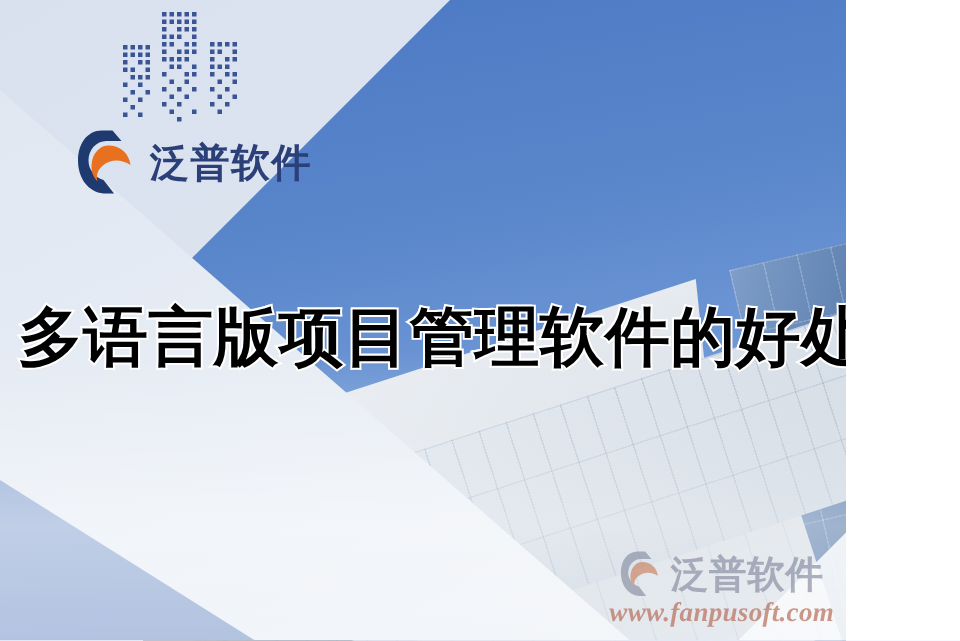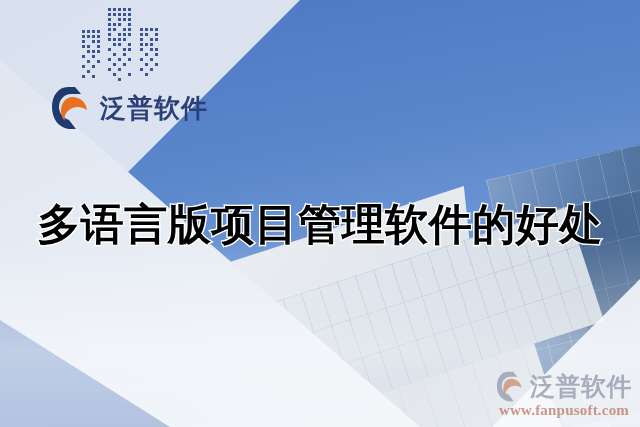--- a/index.html
+++ b/index.html
@@ -6,21 +6,21 @@
     margin: 0;
     padding: 0;
     background: #ffffff;
   }
   body {
     font-family: "Liberation Sans", sans-serif;
   }
 
   #banner {
     position: relative;
-    width: 640px;
+    width: 564px;
     height: 427px;
     overflow: hidden;
     background: #dfe6f2;
   }
 
   
   .bg-layer {
     position: absolute;
     inset: 0;
     pointer-events: none;
@@ -192,21 +192,21 @@
     font-weight: 600;
     color: #4a5c86;
     letter-spacing: 2.3px;
     margin-top: 5px;
     margin-left: 2px;
   }
 
   
   .headline {
     position: absolute;
-    left: 0;
+    left: 12px;
     right: 0;
     top: 196px;
     text-align: center;
     font-family: "Liberation Sans", sans-serif;
     font-size: 43px;
     font-weight: 700;
     color: #000000;
     letter-spacing: 0.5px;
     white-space: nowrap;
     -webkit-text-stroke: 2.6px #ffffff;
@@ -230,25 +230,26 @@
   .wm-mark { width: 30px; height: 31px; display: block; }
   .wm-cn {
     font-family: "Liberation Sans", sans-serif;
     font-size: 25px;
     font-weight: 700;
     color: #8d94a8;
     letter-spacing: 0.5px;
   }
   .wm-url {
     font-family: "Liberation Serif", serif;
-    font-size: 15px;
+    font-size: 18px;
     font-weight: 700;
     color: #b9715e;
     letter-spacing: 0.2px;
     margin-top: -1px;
+    font-style: italic;
   }
 </style>
 </head>
 <body>
 
 <div id="banner">
 
   <div class="bg-layer sky"></div>
   <div class="bg-layer">
     <div class="tower-right"></div>

